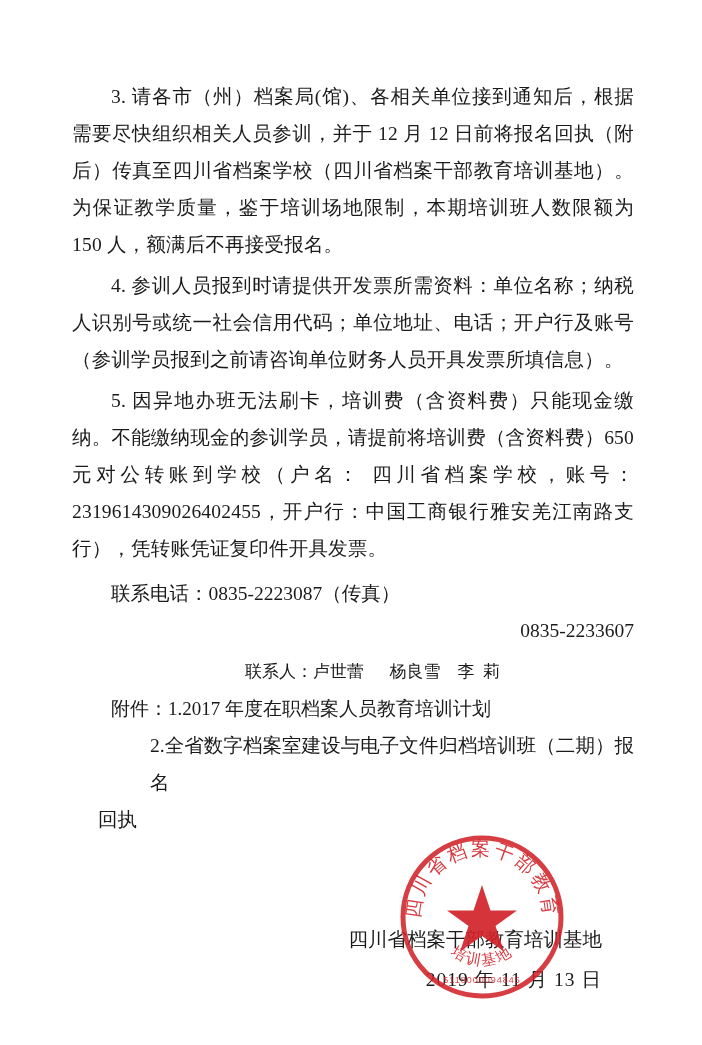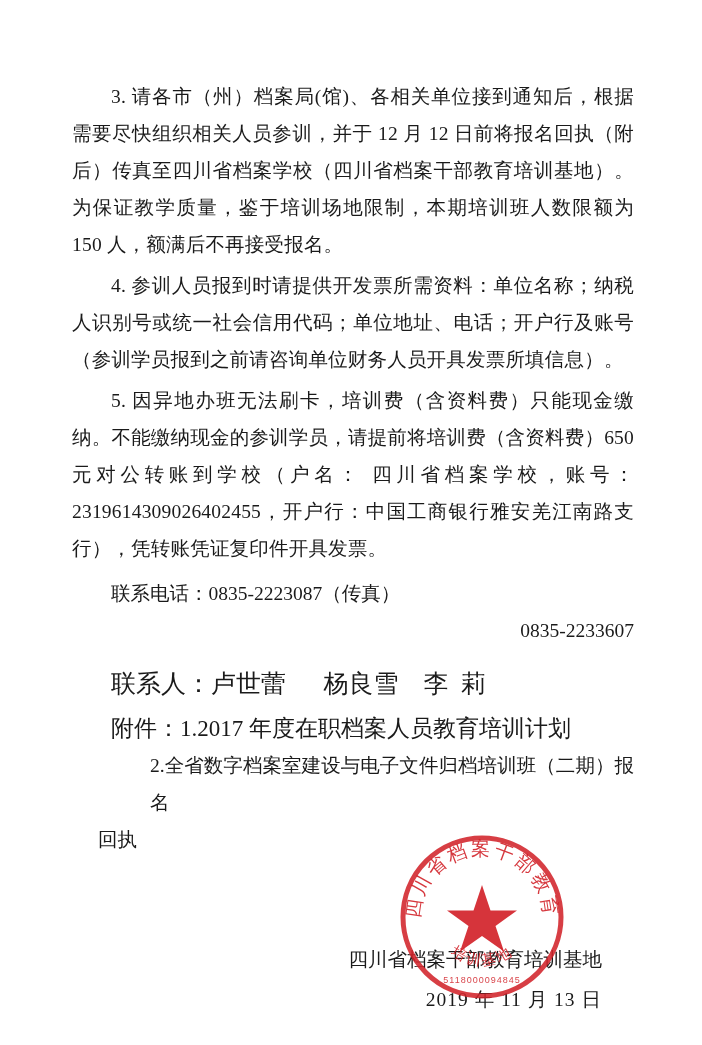--- a/index.html
+++ b/index.html
@@ -29,41 +29,41 @@
     text-justify: inter-ideograph;
     margin: 0 0 4px 0;
     letter-spacing: 0.2px;
   }
   .para.indent {
     text-indent: 39px;
   }
   .tel-block {
     font-size: 19.5px;
     line-height: 37px;
-    margin: 8px 0 16px 0;
+    margin: 8px 0 4px 0;
   }
   .tel-line-1 {
     padding-left: 39px;
   }
   .tel-line-2 {
     padding-left: 140px;
     text-align: right;
   }
   .contact-line {
-    font-size: 25px;
+    font-size: 17px;
     line-height: 37px;
     padding-left: 39px;
     margin-top: 4px;
     white-space: pre;
+    text-align: center;
   }
   .attach-1 {
-    font-size: 23px;
+    font-size: 19px;
     line-height: 37px;
     padding-left: 39px;
-    margin-top: 8px;
   }
   .attach-2 {
     font-size: 19.5px;
     line-height: 37px;
     padding-left: 78px;
     text-align: justify;
     text-justify: inter-ideograph;
     font-family: Liberation Serif, serif;
   }
   .attach-2-cont {

